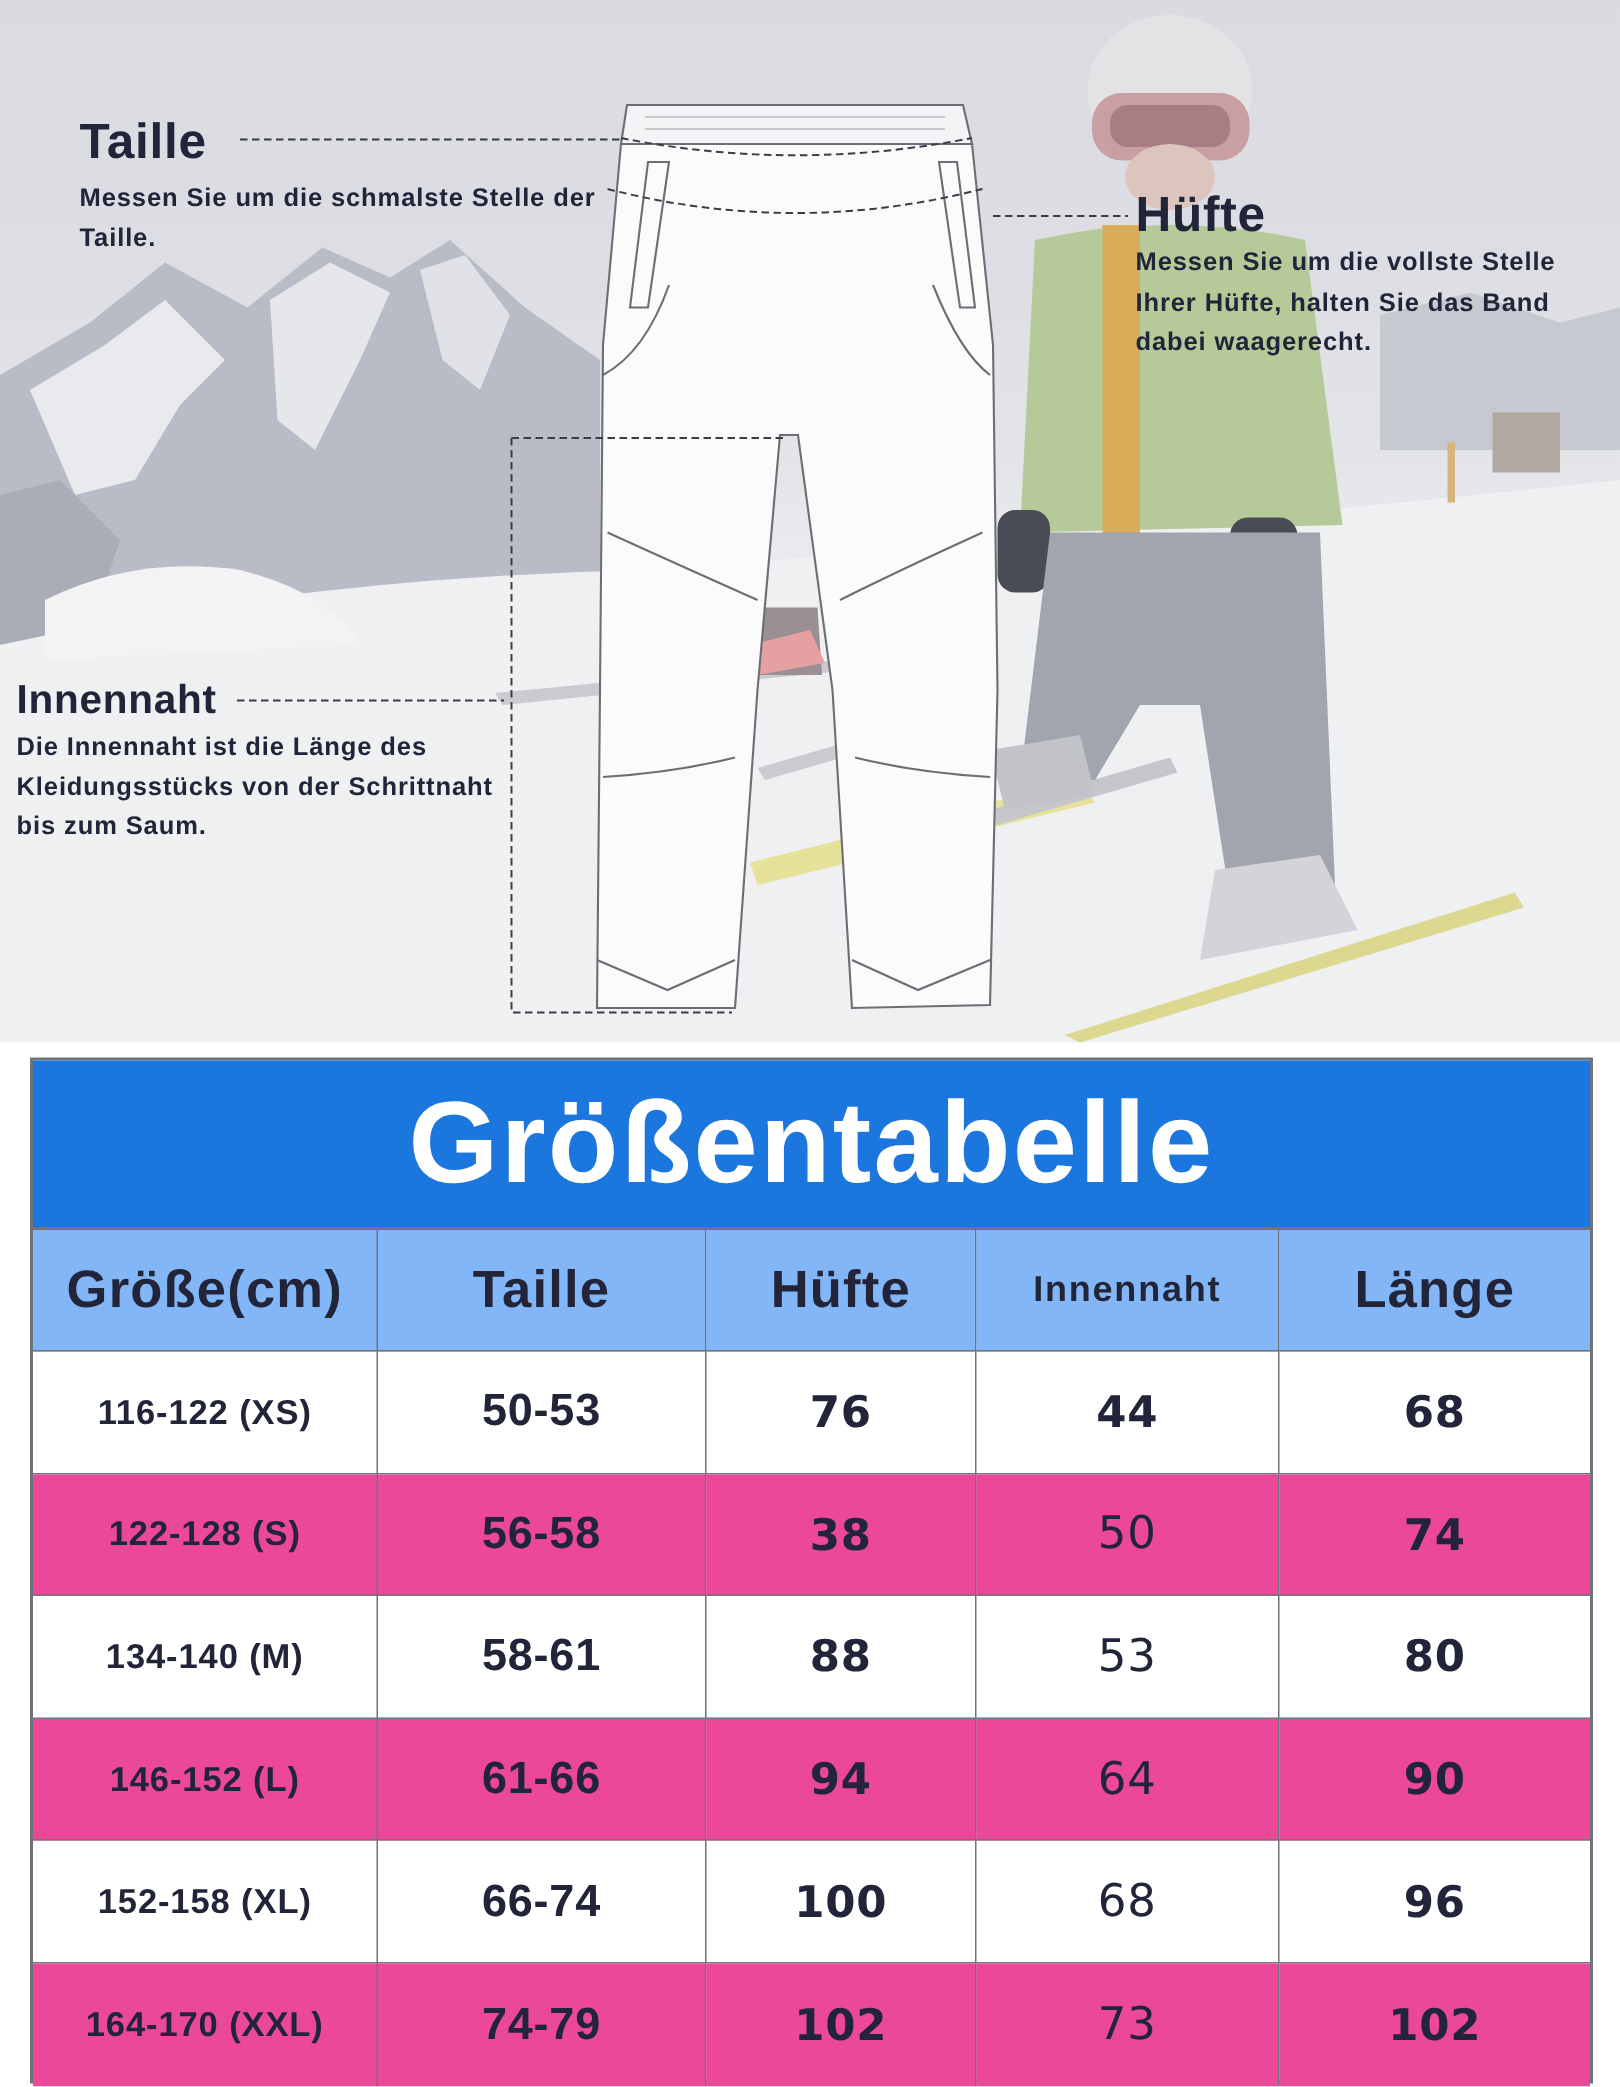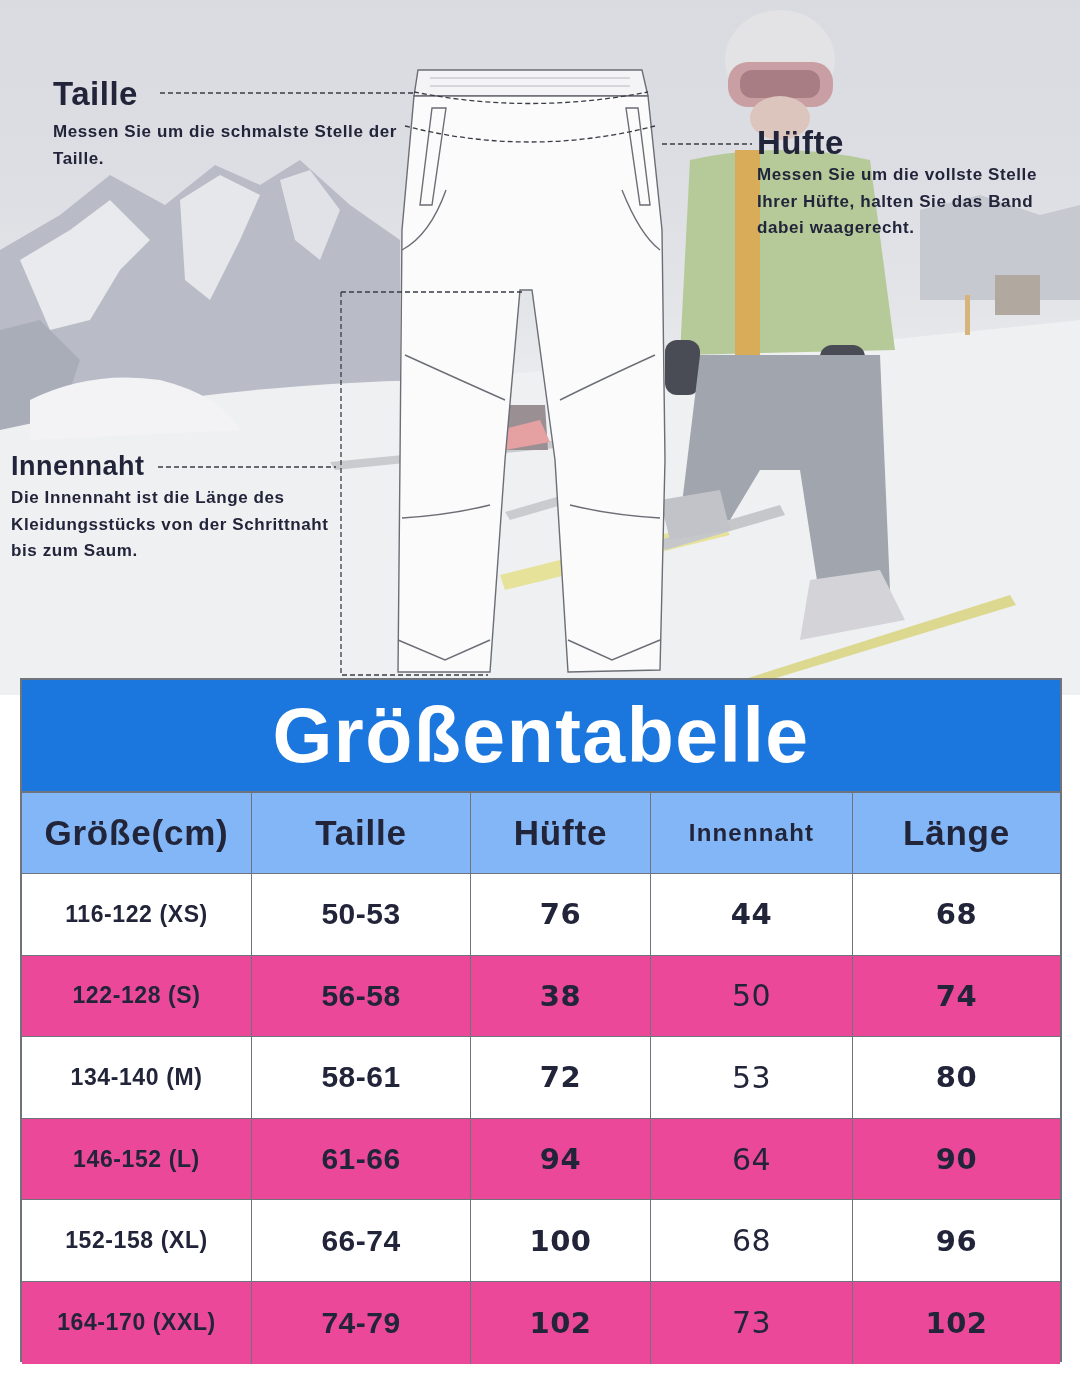--- a/index.html
+++ b/index.html
@@ -20,21 +20,21 @@
     #c-taille .desc { margin-top: 5px; width: 360px; }
     #c-huefte { left: 757px; top: 124px; }
     #c-huefte .title { font-size: 33px; line-height: 38px; }
     #c-huefte .desc { margin-top: 0px; width: 320px; }
     #c-innennaht { left: 11px; top: 449px; }
     #c-innennaht .title { font-size: 27px; line-height: 34px; }
     #c-innennaht .desc { margin-top: 2px; width: 320px; }
 
     
     .size-table {
-      position: absolute; left: 20px; top: 678px; width: 1042px; height: 684px;
+      position: absolute; left: 20px; top: 705px; width: 1042px; height: 684px;
       border: 2px solid #6f737b;
       background: #ffffff;
     }
     .table-title {
       height: 113px; background: #1b76de; color: #ffffff;
       display: flex; align-items: center; justify-content: center;
       font-weight: bold; font-size: 77px; letter-spacing: 1.5px;
       border-bottom: 2px solid #6f737b;
     }
     .grid { display: grid; grid-template-columns: 230px 219px 180px 202px 207px; }
@@ -159,21 +159,21 @@
     <div class="cell size">122-128 (S)</div>
     <div class="cell">56-58</div>
     <div class="cell num">38</div>
     <div class="cell thin">50</div>
     <div class="cell num">74</div>
   </div>
 
   <div class="grid row">
     <div class="cell size">134-140 (M)</div>
     <div class="cell">58-61</div>
-    <div class="cell num">72</div>
+    <div class="cell num">88</div>
     <div class="cell thin">53</div>
     <div class="cell num">80</div>
   </div>
 
   <div class="grid row alt">
     <div class="cell size">146-152 (L)</div>
     <div class="cell">61-66</div>
     <div class="cell num">94</div>
     <div class="cell thin">64</div>
     <div class="cell num">90</div>

